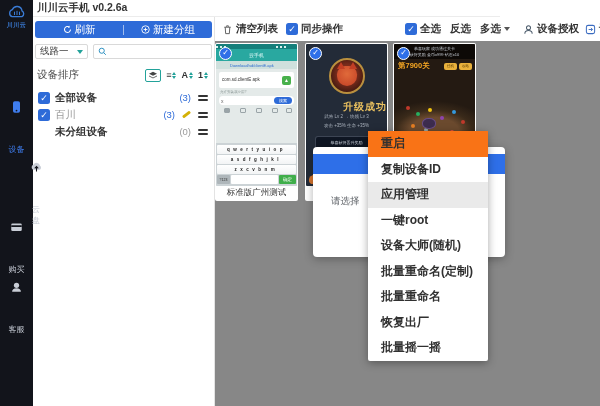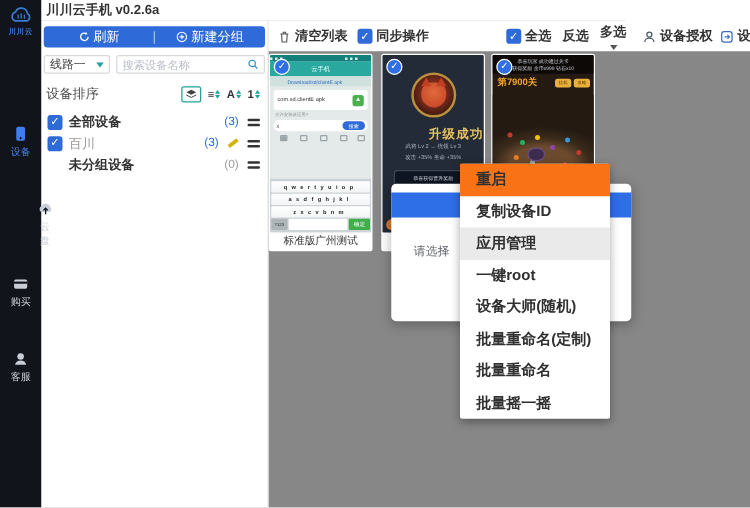--- a/index.html
+++ b/index.html
@@ -4,21 +4,21 @@
 <style>
   * { margin:0; padding:0; box-sizing:border-box; }
   html,body { width:600px; height:406px; overflow:hidden; font-family:"Liberation Sans","DejaVu Sans",sans-serif; background:#fff; }
   .app { position:relative; width:600px; height:406px; }
 
   
   .rail { position:absolute; left:0; top:0; width:33px; height:406px; background:#12141b; z-index:3; }
   .rail-logo { display:flex; flex-direction:column; align-items:center; padding-top:5px; }
   .rail-logo svg { width:20px; height:15px; }
   .rail-logo .logo-txt { font-size:6px; color:#3a7bd5; font-weight:bold; margin-top:1px; letter-spacing:.5px;}
-  .rail-item { position:absolute; left:0; width:33px; display:flex; flex-direction:column; align-items:center; cursor:pointer; }
+  .rail-item { position:absolute; left:0; width:33px; display:flex; flex-direction:column; align-items:center; cursor:pointer;gap:28px; }
   .rail-item svg { width:15px; height:14px; }
   .rail-item .lbl { font-size:8px; margin-top:2px; color:#c8cdd6; }
   .rail-item.active .lbl { color:#3f7ef0; }
 
   
   .titlebar { position:absolute; left:33px; top:0; width:467px; height:17px; background:#fff; border-bottom:1px solid #ececec; display:flex; align-items:center; }
   .titlebar .title { font-size:10.5px; font-weight:bold; color:#333; padding-left:4px; }
 
   
   .panel { position:absolute; left:33px; top:17px; width:182px; height:389px; background:#fff; border-right:1px solid #e3e3e3; }
@@ -191,21 +191,20 @@
           </svg>
         <span>新建分组</span>
       </div>
     </div>
     <div class="filter-row">
       <div class="select-box">
         <span>线路一</span>
         <span class="caret"></span>
       </div>
       <div class="search-box">
-        <input placeholder="搜索设备名称" style="">
         <svg viewBox="0 0 12 12">
             <circle cx="5" cy="5" r="3.4" fill="none" stroke="#2a8fc0" stroke-width="1.3"></circle>
             <path d="M7.6 7.6 L10.4 10.4" stroke="#2a8fc0" stroke-width="1.3"></path>
           </svg>
       </div>
     </div>
     <div class="sort-row">
       <span class="lbl">设备排序</span>
       <div class="sort-icons">
         <div class="sort-box">
@@ -280,21 +279,21 @@
       <span class="cbx" style="margin:0;">✓</span>
       <span>同步操作</span>
     </div>
     <div class="titem" style="margin-left:62px;">
       <span class="cbx" style="margin:0;">✓</span>
       <span>全选</span>
     </div>
     <div class="titem" style="margin-left:9px;">
       <span>反选</span>
     </div>
-    <div class="titem" style="margin-left:9px;flex-direction:column;">
+    <div class="titem" style="margin-left:9px;">
       <span>多选</span>
       <span class="caret" style="border-top-color:#555;"></span>
     </div>
     <div class="titem" style="margin-left:13px;">
       <svg viewBox="0 0 12 12">
           <circle cx="6" cy="4" r="2.2" fill="none" stroke="#4a5a6a" stroke-width="1.1"></circle>
           <path d="M2 10.5 a4 3.5 0 0 1 8 0" fill="none" stroke="#4a5a6a" stroke-width="1.1"></path>
         </svg>
       <span>设备授权</span>
     </div>
@@ -396,17 +395,18 @@
     </div>
 
     <div class="cmenu">
       <div class="mi sel">重启</div>
       <div class="mi">复制设备ID</div>
       <div class="mi hov">应用管理</div>
       <div class="mi">一键root</div>
       <div class="mi">设备大师(随机)</div>
       <div class="mi">批量重命名(定制)</div>
       <div class="mi">批量重命名</div>
+      <div class="mi">恢复出厂</div>
       <div class="mi">批量摇一摇</div>
     </div>
 
   </div>
 </div>
 
 </body></html>

